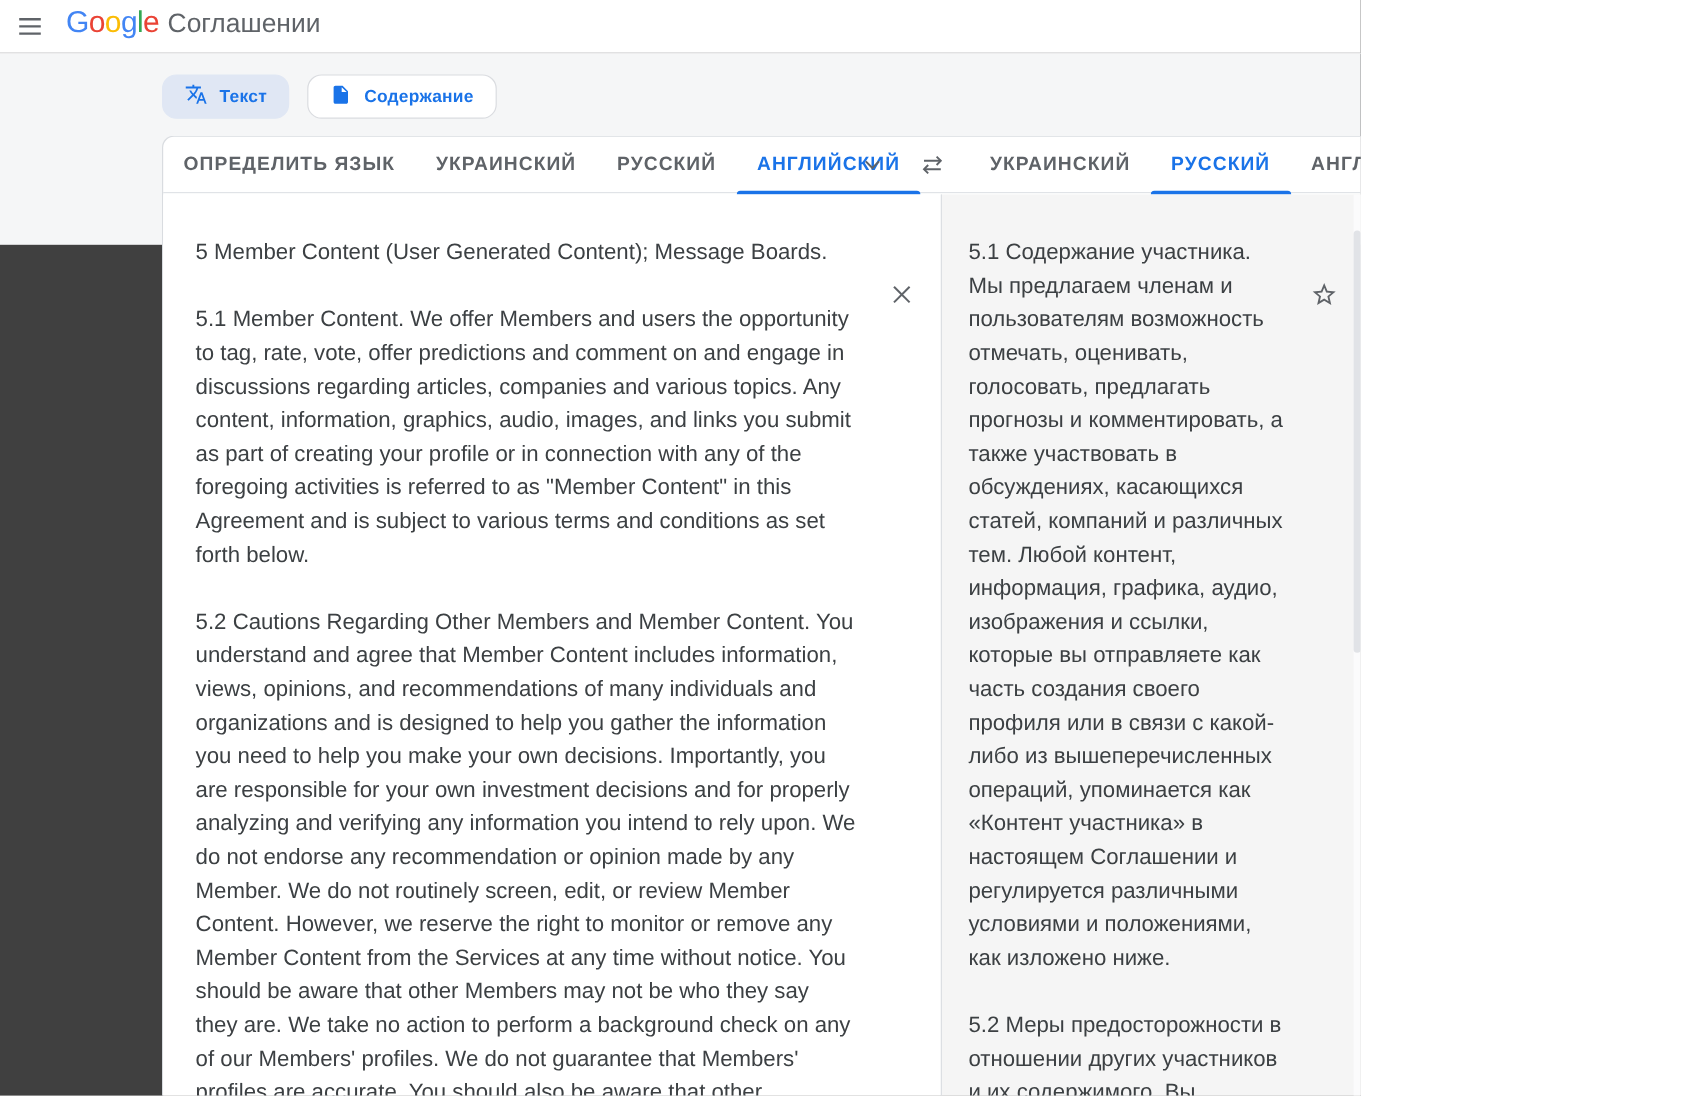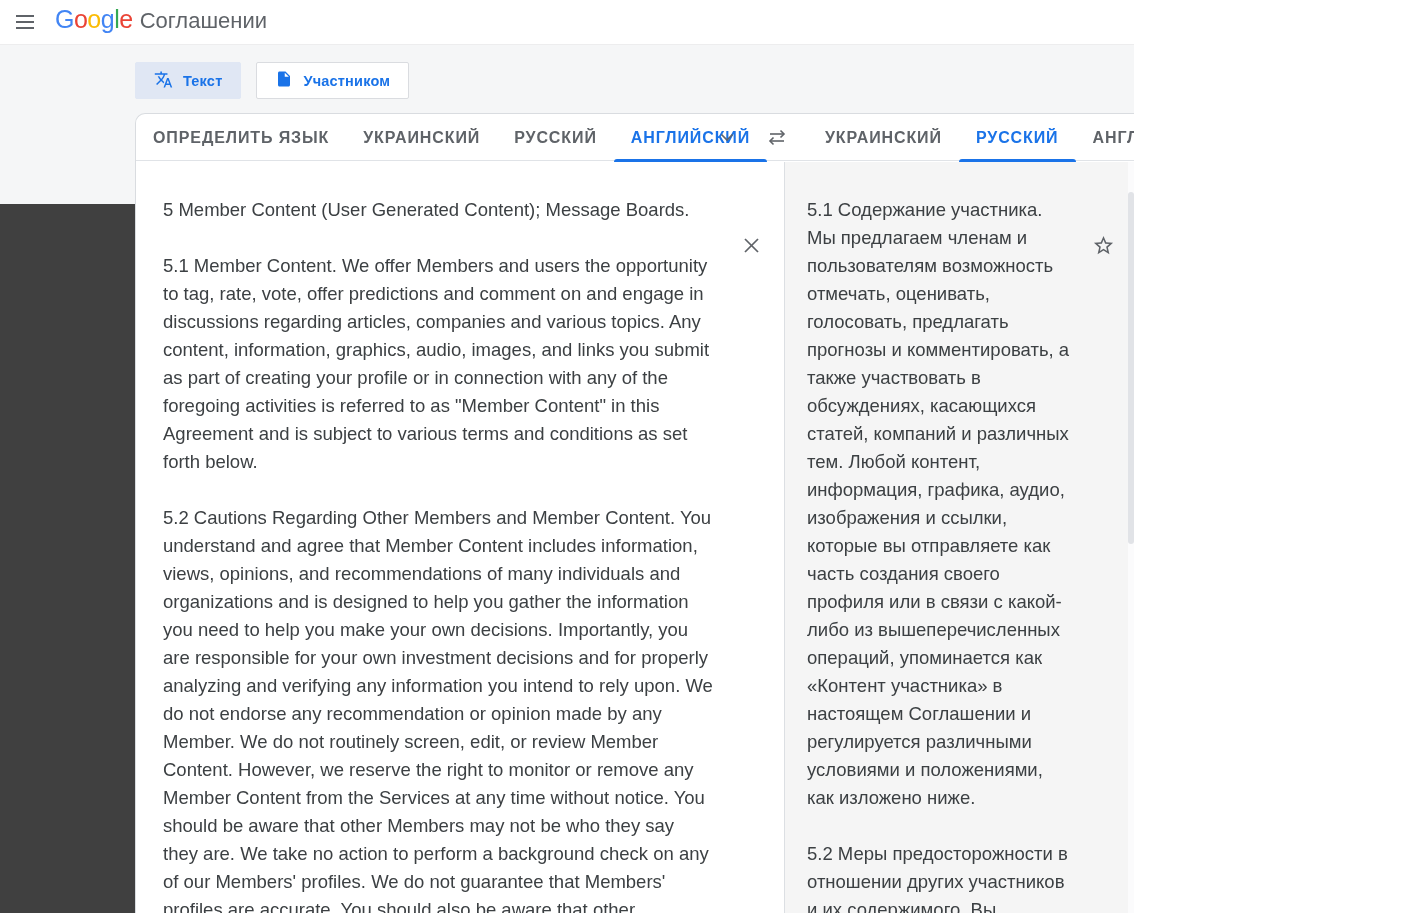--- a/index.html
+++ b/index.html
@@ -11,21 +11,21 @@
   .menu-btn { position:absolute; left:10px; top:8px; width:30px; height:30px; border:none; background:transparent; cursor:pointer; color:#5f6368; }
   .brand { position:absolute; left:55px; top:5px; display:flex; align-items:baseline; white-space:nowrap; }
   .logo-letter { font-size:25px; letter-spacing:-0.5px; }
   .brand-product { font-size:22px; color:#5f6368; margin-left:7px; }
 
   
   .band { position:absolute; top:44px; left:0; right:0; height:160px; background:#f5f6f7; border-top:1px solid #ededee; }
 
   
   .pills { position:absolute; top:62px; left:135px; display:flex; gap:15px; }
-  .pill { display:flex; align-items:center; gap:10px; height:37px; padding:0 18px; border-radius:2px; font-family:"Liberation Sans",sans-serif; font-size:14.5px; font-weight:bold; letter-spacing:0.2px; color:#1a73e8; cursor:pointer; }
+  .pill { display:flex; align-items:center; gap:10px; height:37px; padding:0 18px; border-radius:12px; font-family:"Liberation Sans",sans-serif; font-size:14.5px; font-weight:bold; letter-spacing:0.2px; color:#1a73e8; cursor:pointer; }
   .pill.active { background:#e0e7f4; border:1px solid #e0e7f4; }
   .pill.inactive { background:#fff; border:1px solid #dadce0; }
   .pill svg { flex:0 0 auto; }
 
   
   .card { position:absolute; top:113px; left:135px; right:0; bottom:-2px; background:#fff; border:1px solid #d9dce0; border-right:none; border-bottom:none; border-top-left-radius:10px; }
   .lang-bar { position:relative; height:47px; border-bottom:1px solid #e0e3e7; }
   .tabs { position:absolute; top:0; display:flex; height:47px; }
   .tabs-source { left:0px; }
   .tabs-target { left:672px; }
@@ -89,21 +89,21 @@
           </svg>
       </span>
       <span>Текст</span>
     </button>
     <button class="pill inactive">
       <span>
         <svg width="18" height="18" viewBox="0 0 24 24" fill="#1a73e8">
             <path d="M6 2c-1.1 0-1.99.9-1.99 2L4 20c0 1.1.89 2 1.99 2H18c1.1 0 2-.9 2-2V8l-6-6H6zm7 7V3.5L18.5 9H13z"></path>
           </svg>
       </span>
-      <span>Участником</span>
+      <span>Содержание</span>
     </button>
   </div>
 
   <section class="card">
 
     <div class="lang-bar">
       <div class="tabs tabs-source">
 
       <button class="tab">
             <span>ОПРЕДЕЛИТЬ ЯЗЫК</span>

